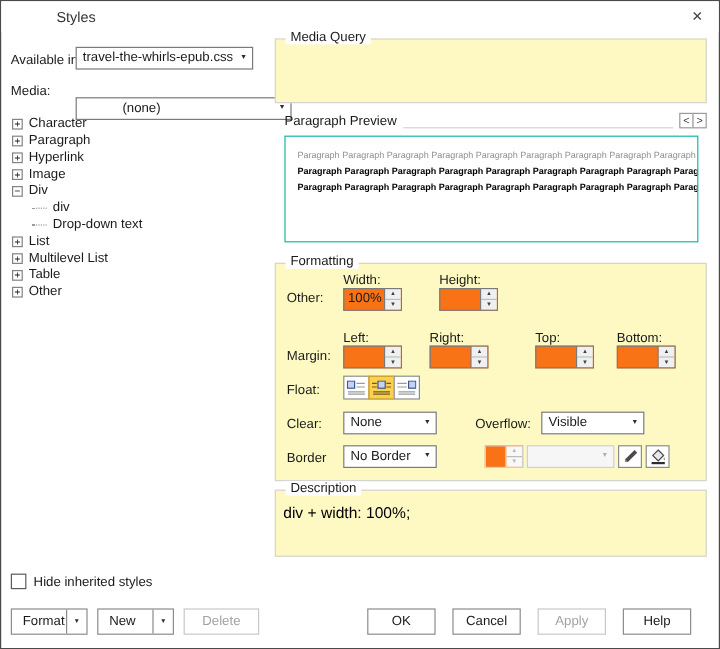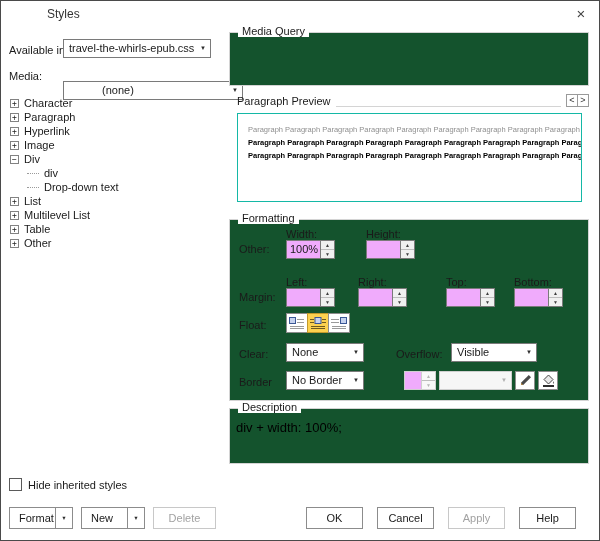--- a/index.html
+++ b/index.html
@@ -12,30 +12,30 @@
   .close { position:absolute; right:10px; top:4px; font-size:15px; color:#444; width:16px; text-align:center; cursor:default; }
 
   .lbl { position:absolute; font-size:11px; color:#1a1a1a; white-space:nowrap; }
 
   .combo { position:absolute; height:19px; border:1px solid #7a7a7a; background:#fff; box-sizing:border-box; }
   .combo .ctext { position:absolute; left:5px; top:0; right:16px; line-height:17px; font-size:11px; white-space:nowrap; overflow:hidden; }
   .combo .carrow { position:absolute; right:4px; top:5px; font-size:6px; color:#2d2d2d; }
   .combo.dis { border-color:#cfcfcf; background:#f6f6f6; }
   .combo.dis .carrow { color:#b0b0b0; }
 
-  .spinbox { position:absolute; height:19px; border:1px solid #7a7a7a; background:#f0abfc; box-sizing:border-box; }
+  .spinbox { position:absolute; height:19px; border:1px solid #7a7a7a; background:#f97316; box-sizing:border-box; }
   .spinbox .val { position:absolute; left:3px; top:0; right:14px; line-height:17px; font-size:11px; overflow:hidden; white-space:nowrap; }
   .spinbox .arrows { position:absolute; right:0; top:0; bottom:0; width:13px; border-left:1px solid #7a7a7a; display:flex; flex-direction:column; }
   .spinbox .arrows span { flex:1; background:#f0f0f0; font-size:5px; display:flex; align-items:center; justify-content:center; color:#3e3e3e; }
   .spinbox .arrows span:first-child { border-bottom:1px solid #bdbdbd; }
   .spinbox.dis { border-color:#cfcfcf; }
   .spinbox.dis .arrows { border-left-color:#cfcfcf; }
   .spinbox.dis .arrows span { color:#b6b6b6; background:#f8f8f8; }
 
-  .group { position:absolute; border:1px solid #d4d4d4; box-sizing:border-box; background:#14532d; }
+  .group { position:absolute; border:1px solid #d4d4d4; box-sizing:border-box; background:#fef9c3; }
   .legend { position:absolute; top:-8px; left:8px; background:#fff; padding:0 4px; font-size:11px; color:#1a1a1a; white-space:nowrap; }
 
   .pp-header { position:absolute; left:228px; top:92px; width:360px; height:14px; display:flex; align-items:flex-end; }
   .pp-header .pp-label { white-space:nowrap; padding-left:8px; }
   .pp-header .hline { flex:1; border-top:1px solid #d4d4d4; margin:0 5px; }
   .mini-btn { width:12px; height:13px; border:1px solid #9a9a9a; background:#fff; font-size:9px; line-height:11px; text-align:center; box-sizing:border-box; color:#333; }
   .mini-btn + .mini-btn { margin-left:-1px; }
 
   .preview { position:absolute; left:236px; top:112px; width:345px; height:89px; border:1px solid #14b8a6; background:#fff; overflow:hidden; box-sizing:border-box; }
   .pline { margin:0 0 4px 10px; font-size:7.5px; color:#8f8f8f; white-space:nowrap; overflow:hidden; }

